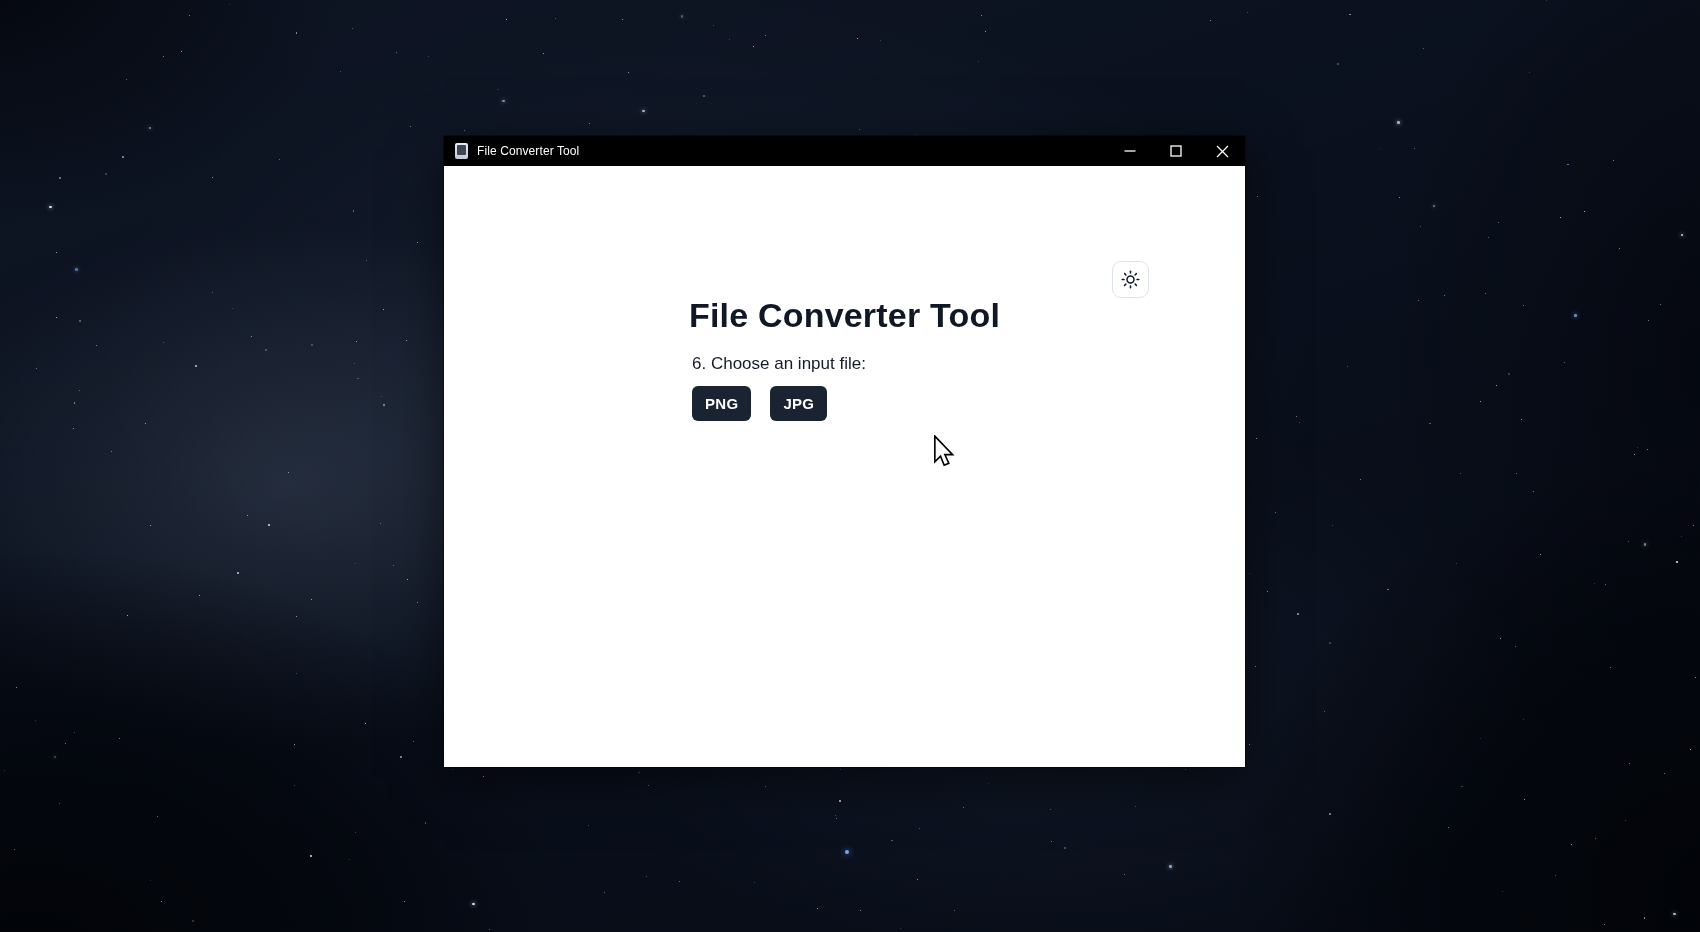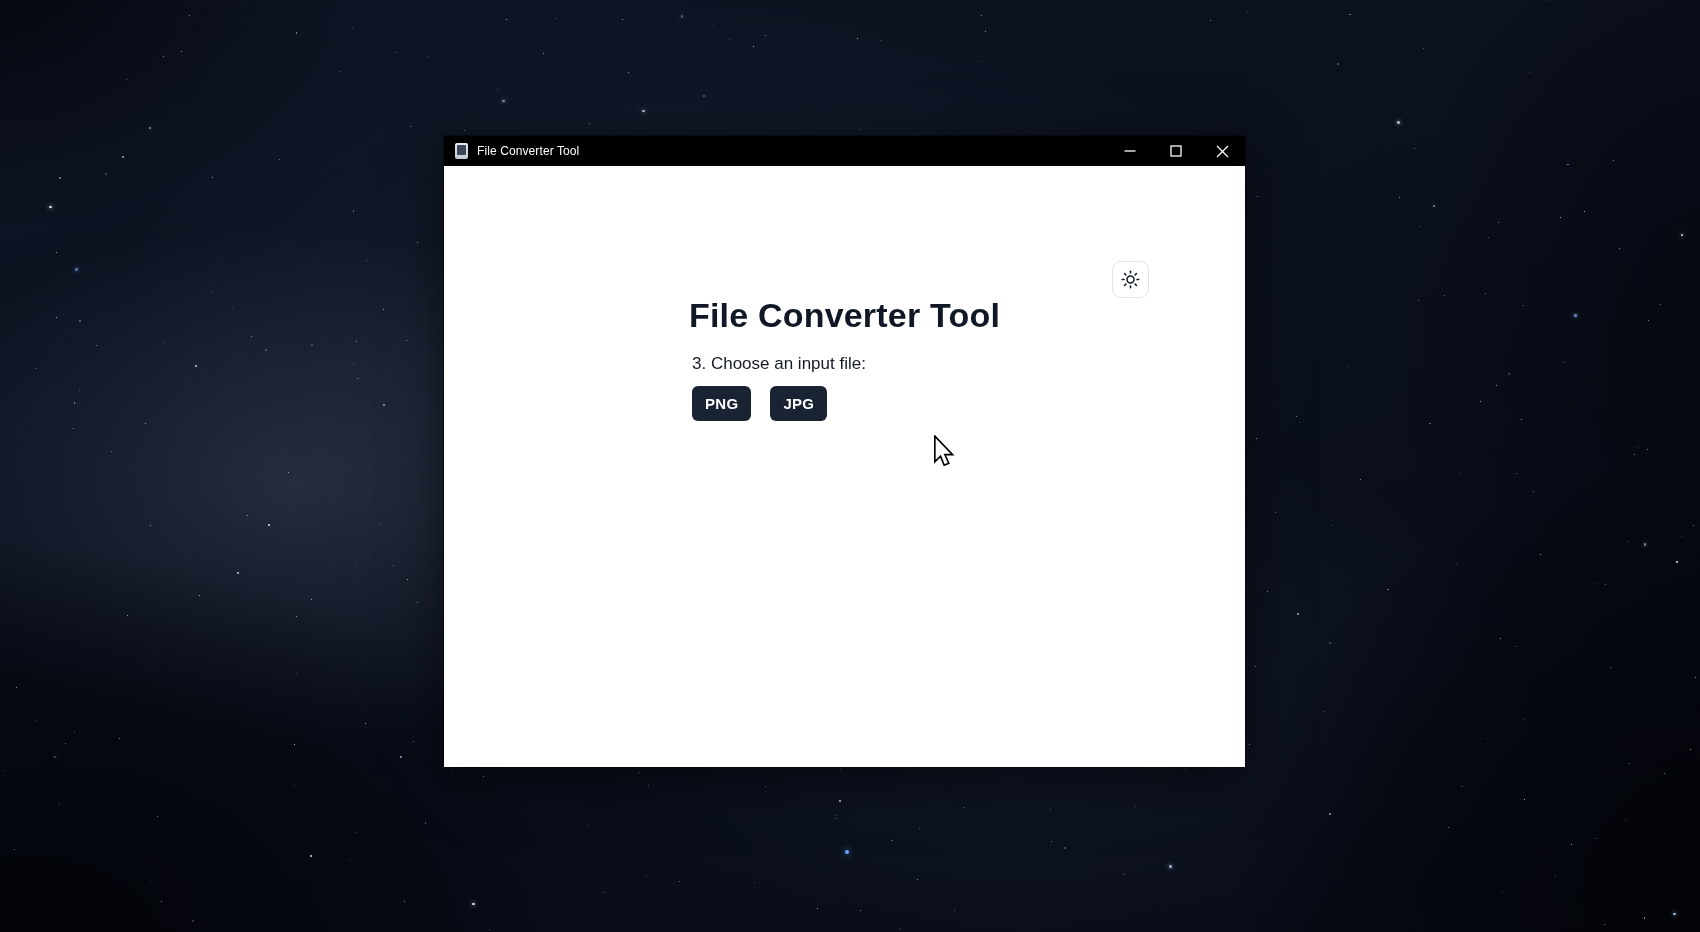--- a/index.html
+++ b/index.html
@@ -455,21 +455,21 @@
             <line x1="4.6" y1="4.6" x2="6.2" y2="6.2"></line>
             <line x1="17.8" y1="17.8" x2="19.4" y2="19.4"></line>
             <line x1="4.6" y1="19.4" x2="6.2" y2="17.8"></line>
             <line x1="17.8" y1="6.2" x2="19.4" y2="4.6"></line>
           </g>
         </svg>
       </button>
 
       <h1 class="page-heading">File Converter Tool</h1>
 
-      <div class="step-label">3. Choose an input file:</div>
+      <div class="step-label">6. Choose an input file:</div>
 
       <div class="btn-row">
         <button class="fmt-btn">PNG</button>
         <button class="fmt-btn">JPG</button>
       </div>
 
     </div>
   </div>
 
   <svg class="cursor" id="cursor" width="22" height="33" viewBox="0 0 12 18" style="left: 933px; top: 435px;">

